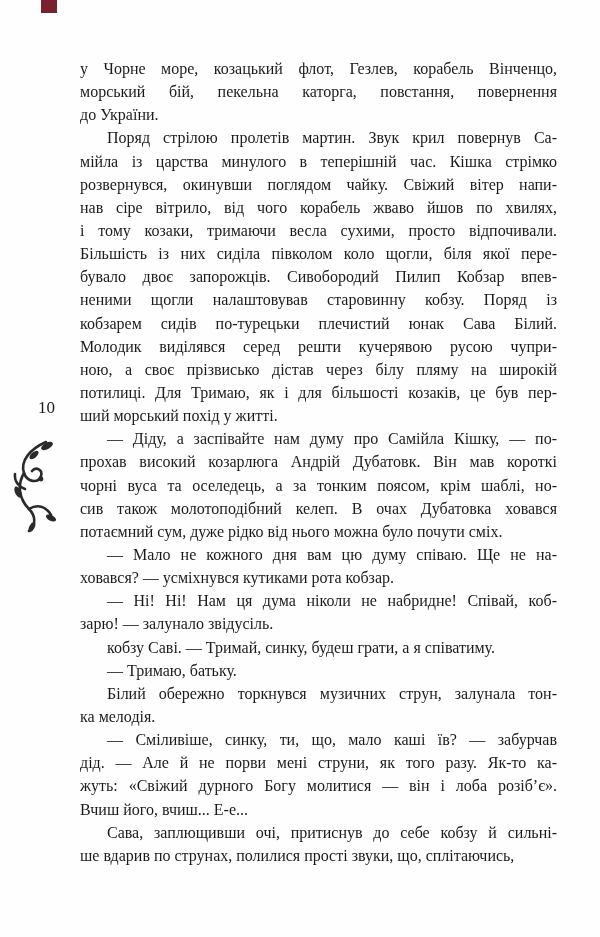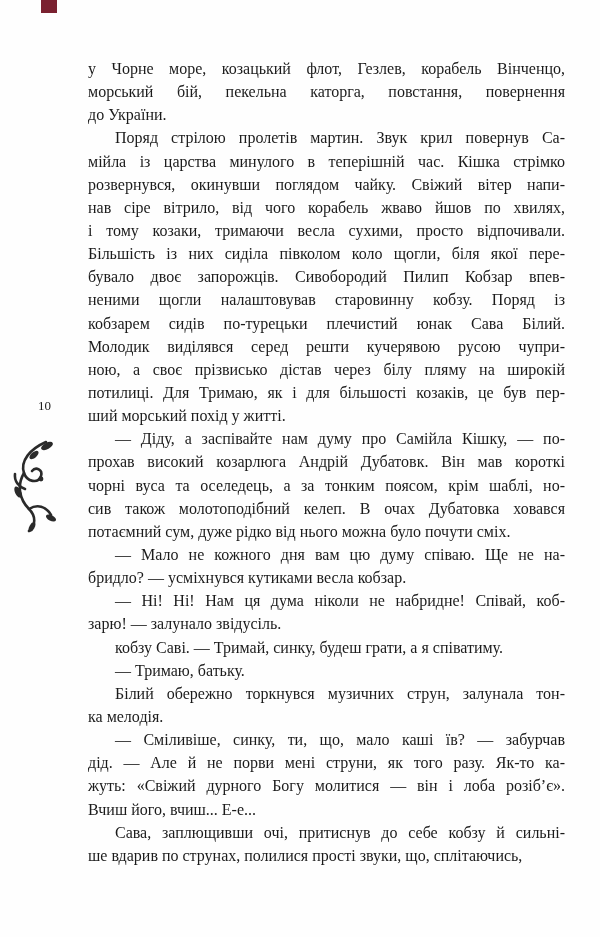--- a/index.html
+++ b/index.html
@@ -17,31 +17,31 @@
   }
   .ribbon {
     position: absolute;
     left: 41px; top: 0;
     width: 16px; height: 13px;
     background: #7a2130;
   }
   .page-num {
     position: absolute;
     left: 38px; top: 398px;
-    font-size: 13px;
+    font-size: 17px;
     color: #1b1b1b;
   }
   .ornament {
     position: absolute;
     left: 10px; top: 437px;
     width: 48px; height: 98px;
   }
   .text-block {
     position: absolute;
-    left: 88px; top: 57px;
+    left: 80px; top: 57px;
     width: 477px;
     font-size: 16px;
     line-height: 23.14px;
     color: #1b1b1b;
   }
   .para { margin: 0; padding: 0; }
   .para.indent .line:first-child { text-indent: 27px; }
   .line {
     text-align: justify;
     text-align-last: justify;
@@ -100,21 +100,21 @@
       </div>
       <div class="para indent">
         <div class="line">— Діду, а заспівайте нам думу про Самійла Кішку, — по-</div>
         <div class="line">прохав високий козарлюга Андрій Дубатовк. Він мав короткі</div>
         <div class="line">чорні вуса та оселедець, а за тонким поясом, крім шаблі, но-</div>
         <div class="line">сив також молотоподібний келеп. В очах Дубатовка ховався</div>
         <div class="line last">потаємний сум, дуже рідко від нього можна було почути сміх.</div>
       </div>
       <div class="para indent">
         <div class="line">— Мало не кожного дня вам цю думу співаю. Ще не на-</div>
-        <div class="line last">бридло? — усміхнувся кутиками весла кобзар.</div>
+        <div class="line last">ховався? — усміхнувся кутиками рота кобзар.</div>
       </div>
       <div class="para indent">
         <div class="line">— Ні! Ні! Нам ця дума ніколи не набридне! Співай, коб-</div>
         <div class="line last">зарю! — залунало звідусіль.</div>
       </div>
       <div class="para indent">
         <div class="line last">кобзу Саві. — Тримай, синку, будеш грати, а я співатиму.</div>
       </div>
       <div class="para indent">
         <div class="line last">— Тримаю, батьку.</div>

